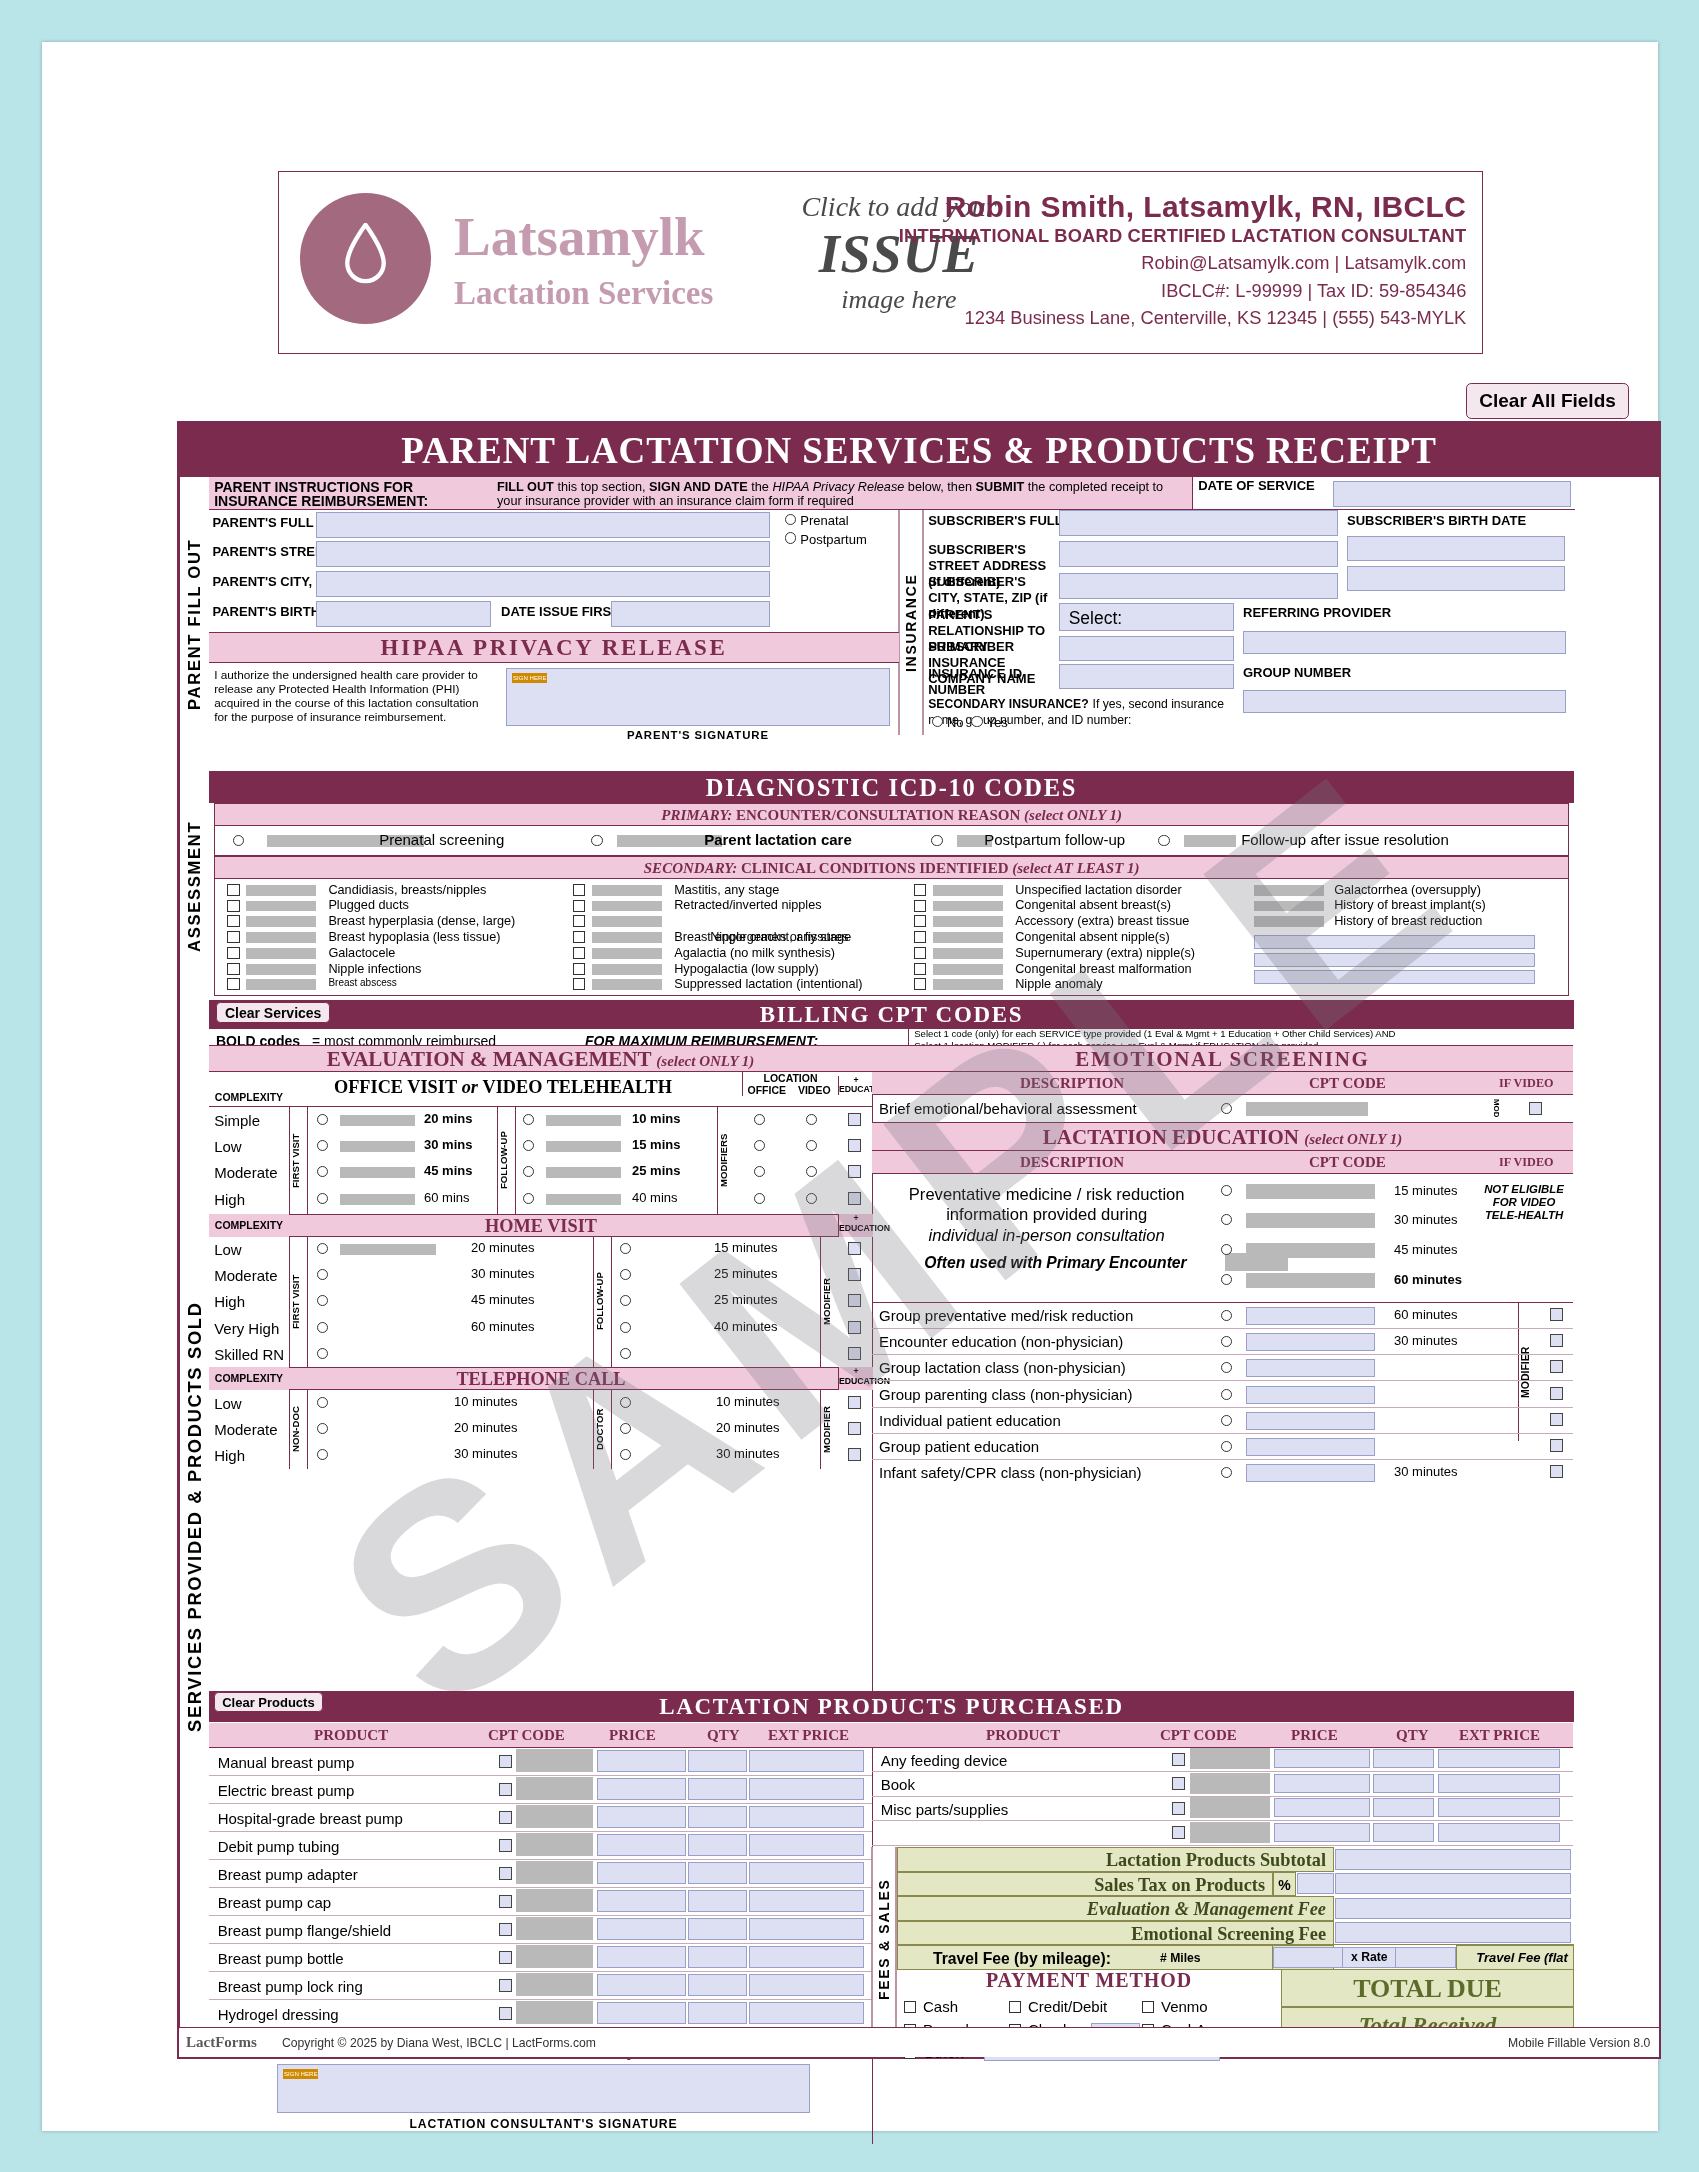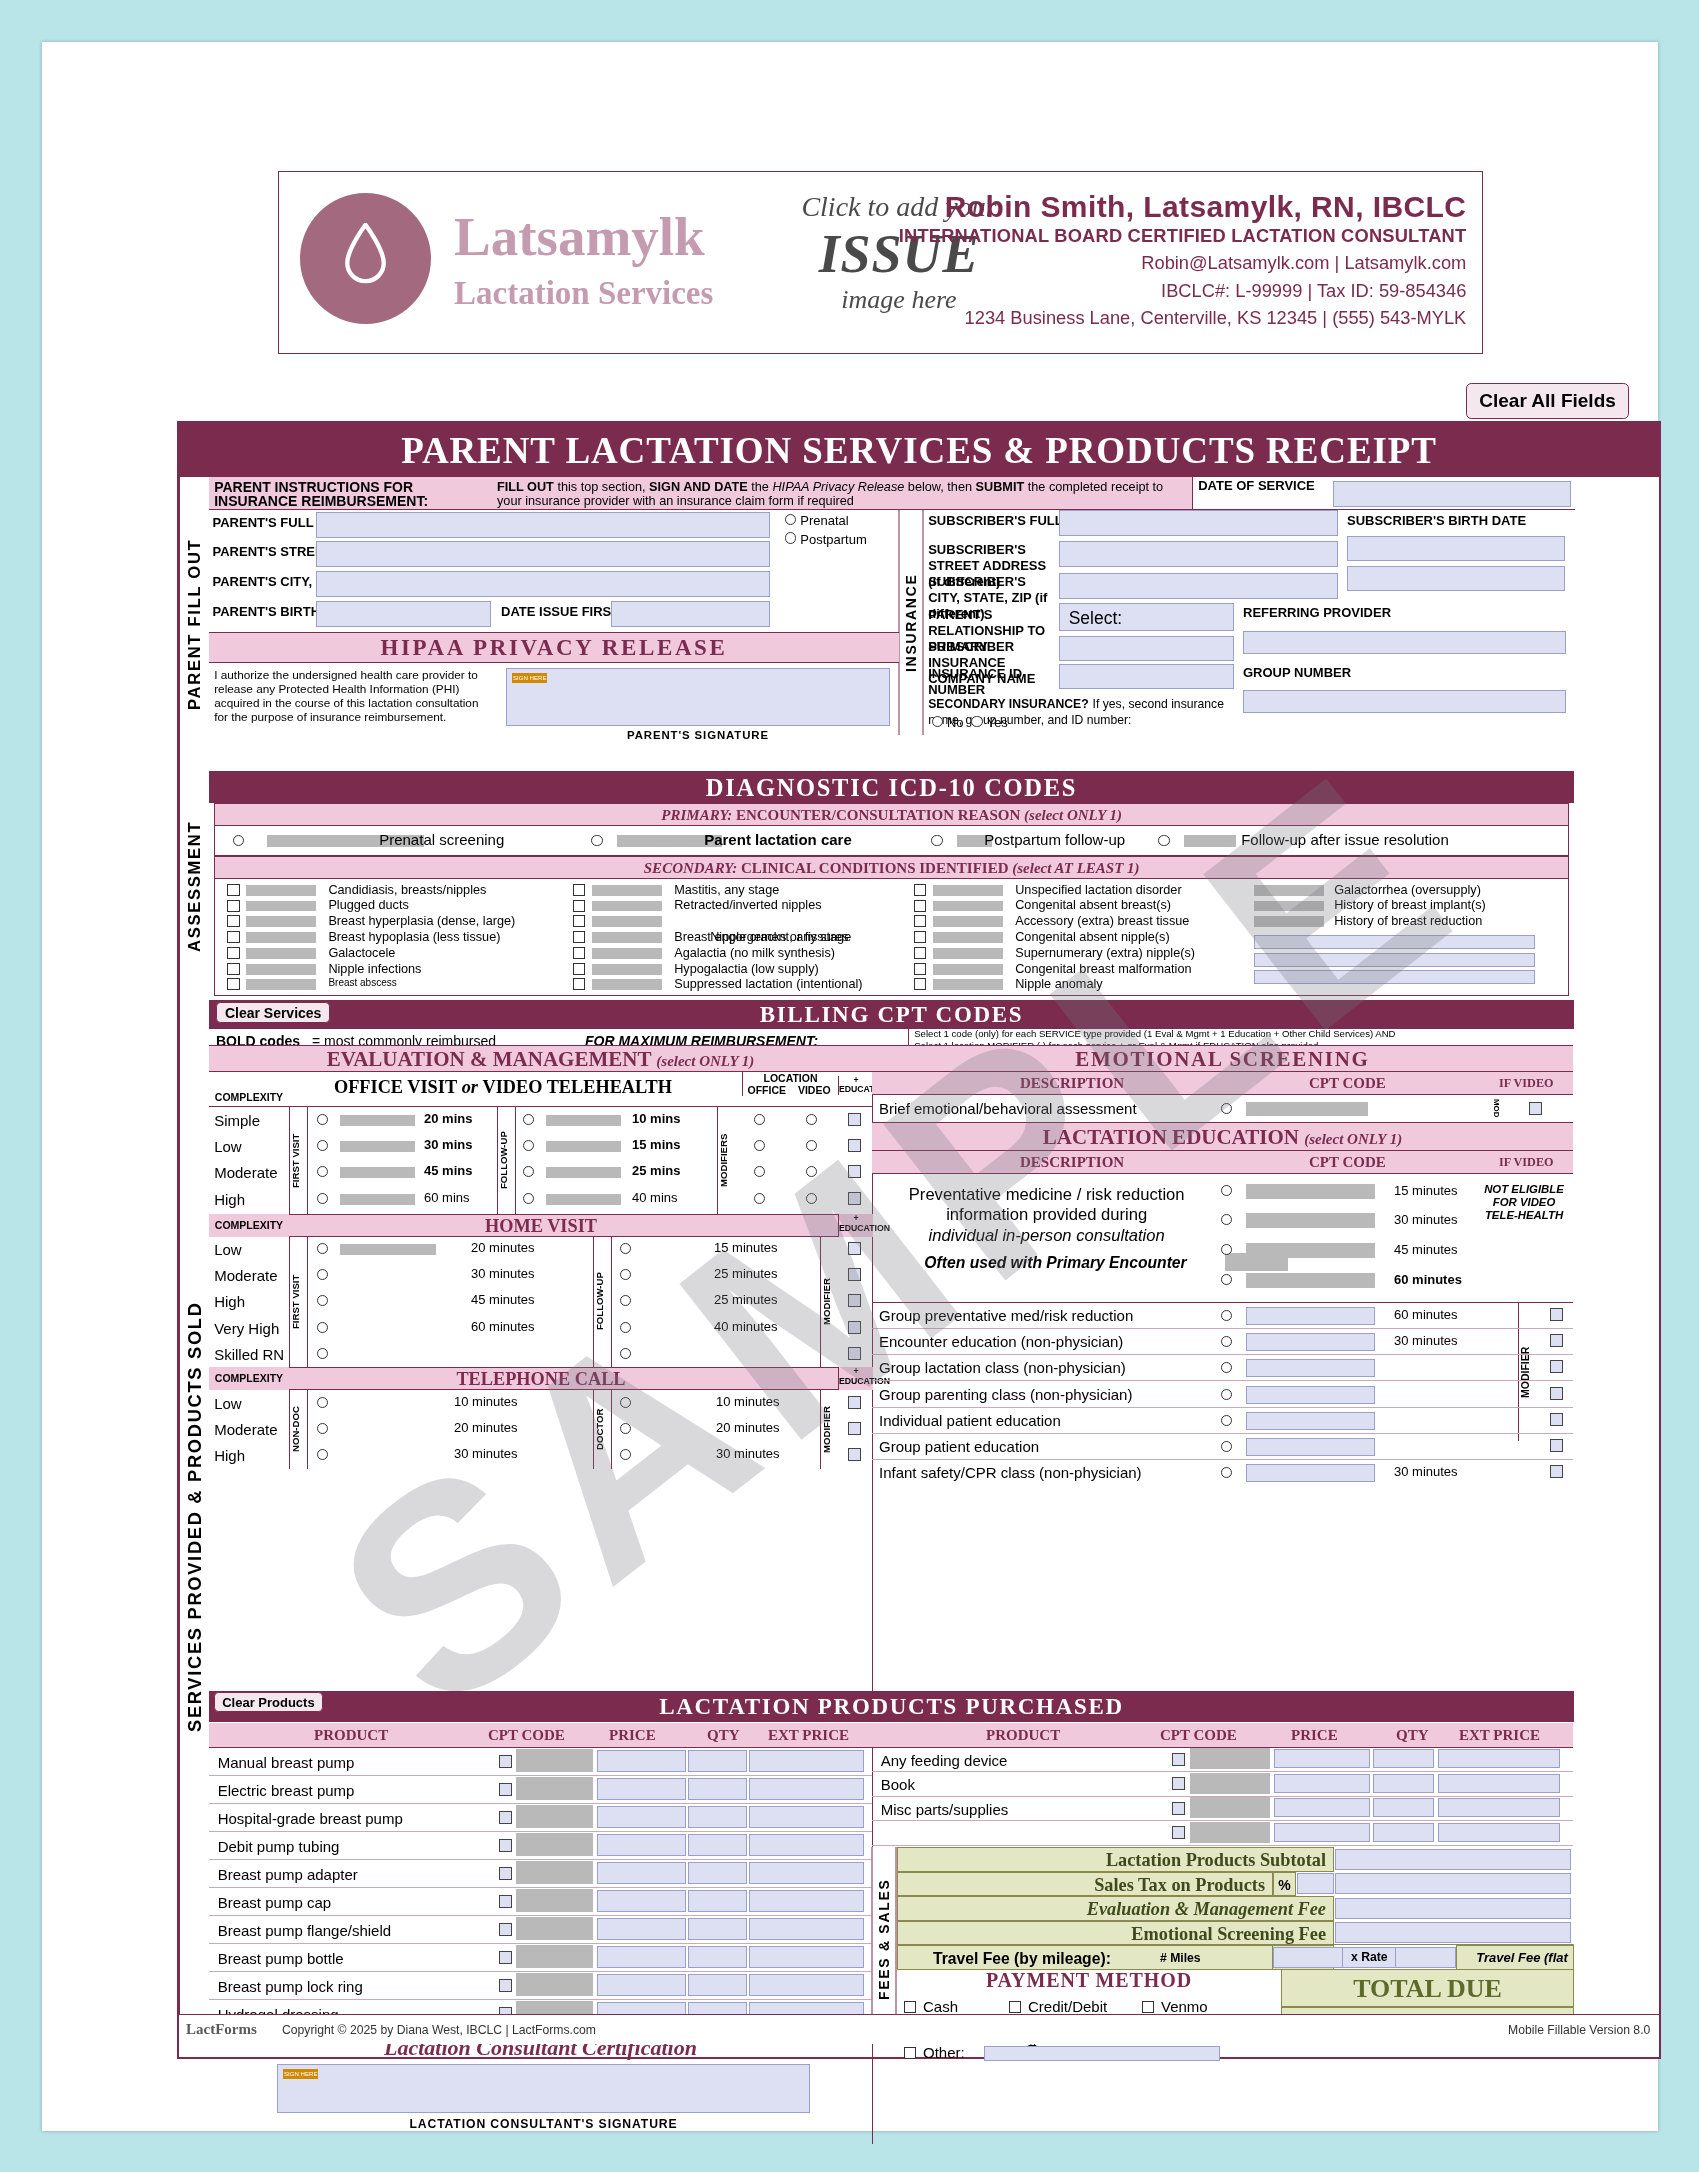--- a/index.html
+++ b/index.html
@@ -101,21 +101,21 @@
   .wm {
     position:absolute; left:148px; top:367px; width:1415px; height:1659px;
     pointer-events:none; z-index:50;
     font-family:"Liberation Sans", sans-serif;
     color:rgba(120,120,130,.28);
     font-size:288px; font-weight:bold; letter-spacing:19px;
     transform:rotate(-38deg);
     display:flex; align-items:center; justify-content:center;
   }
   .footer-bar{
-    position:absolute; left:0; bottom:13px; width:100%; height:30px;
+    position:absolute; left:0; bottom:0; width:100%; height:30px;
     border-top:1.7px solid #7b2b4e; background:#fff;
     font-size:13px; color:#333; display:flex; align-items:center;
   }
 </style>
 </head>
 <body>
 
 <div class="page">
 
   <div class="hdr-box">

